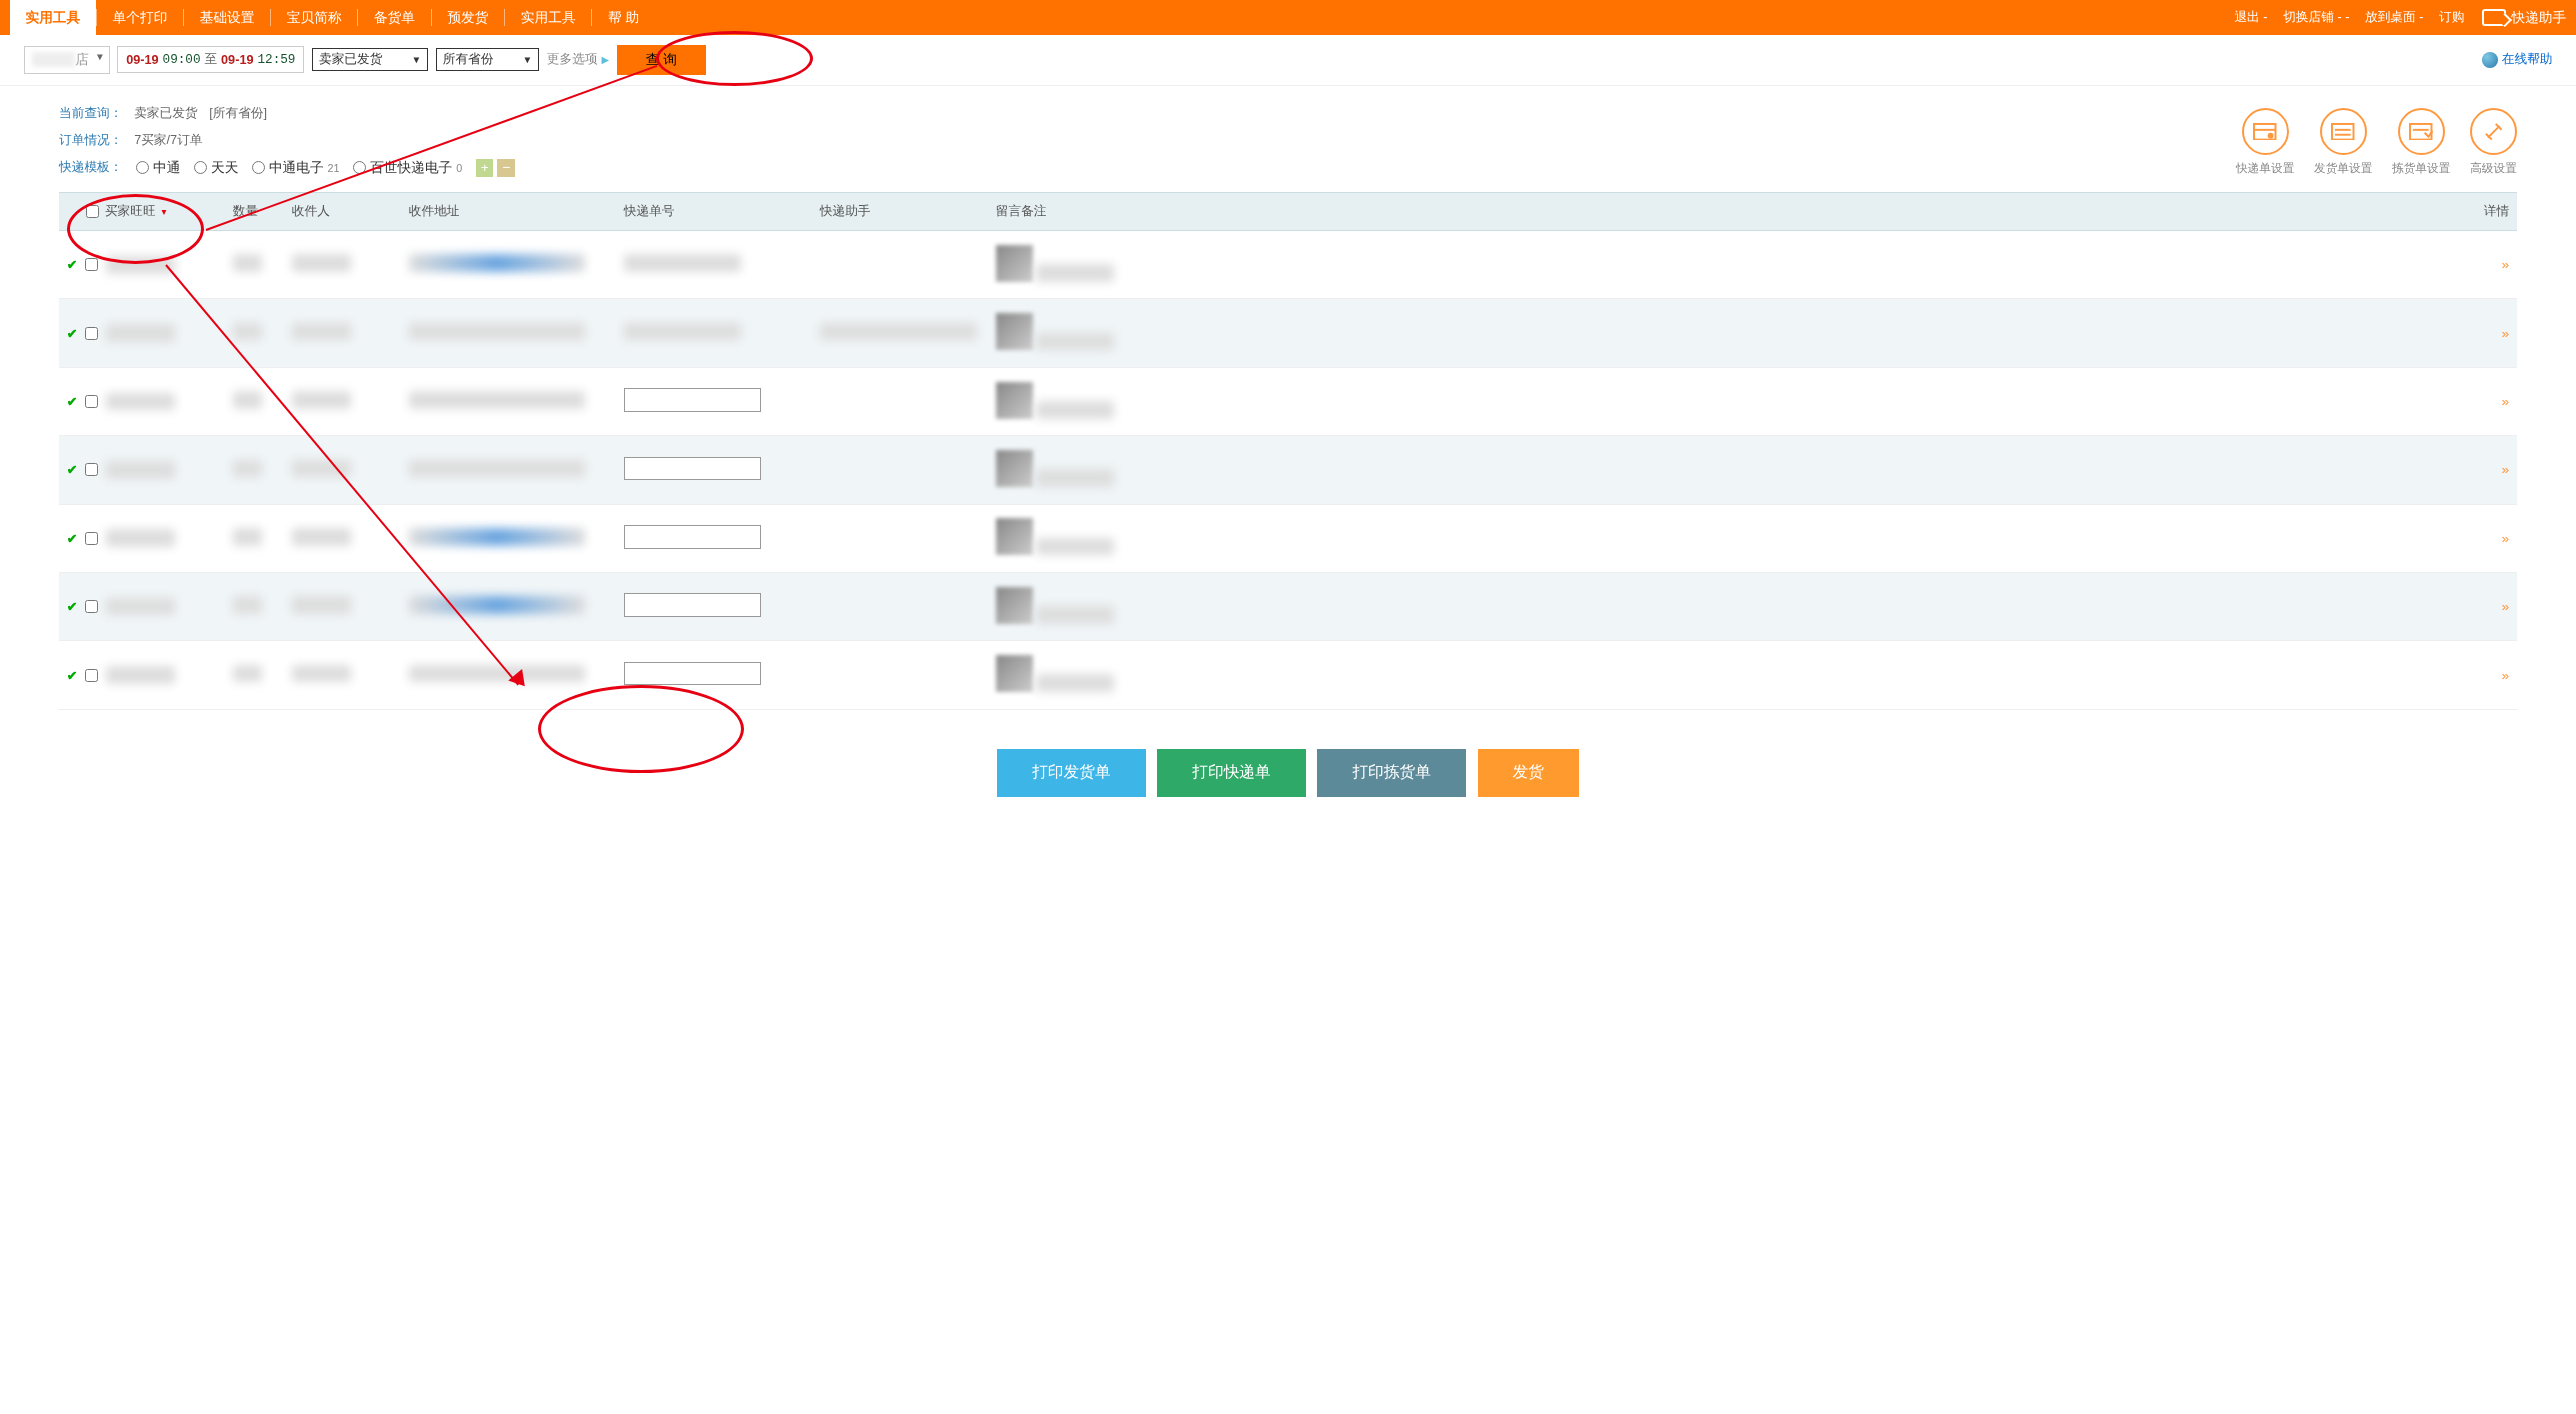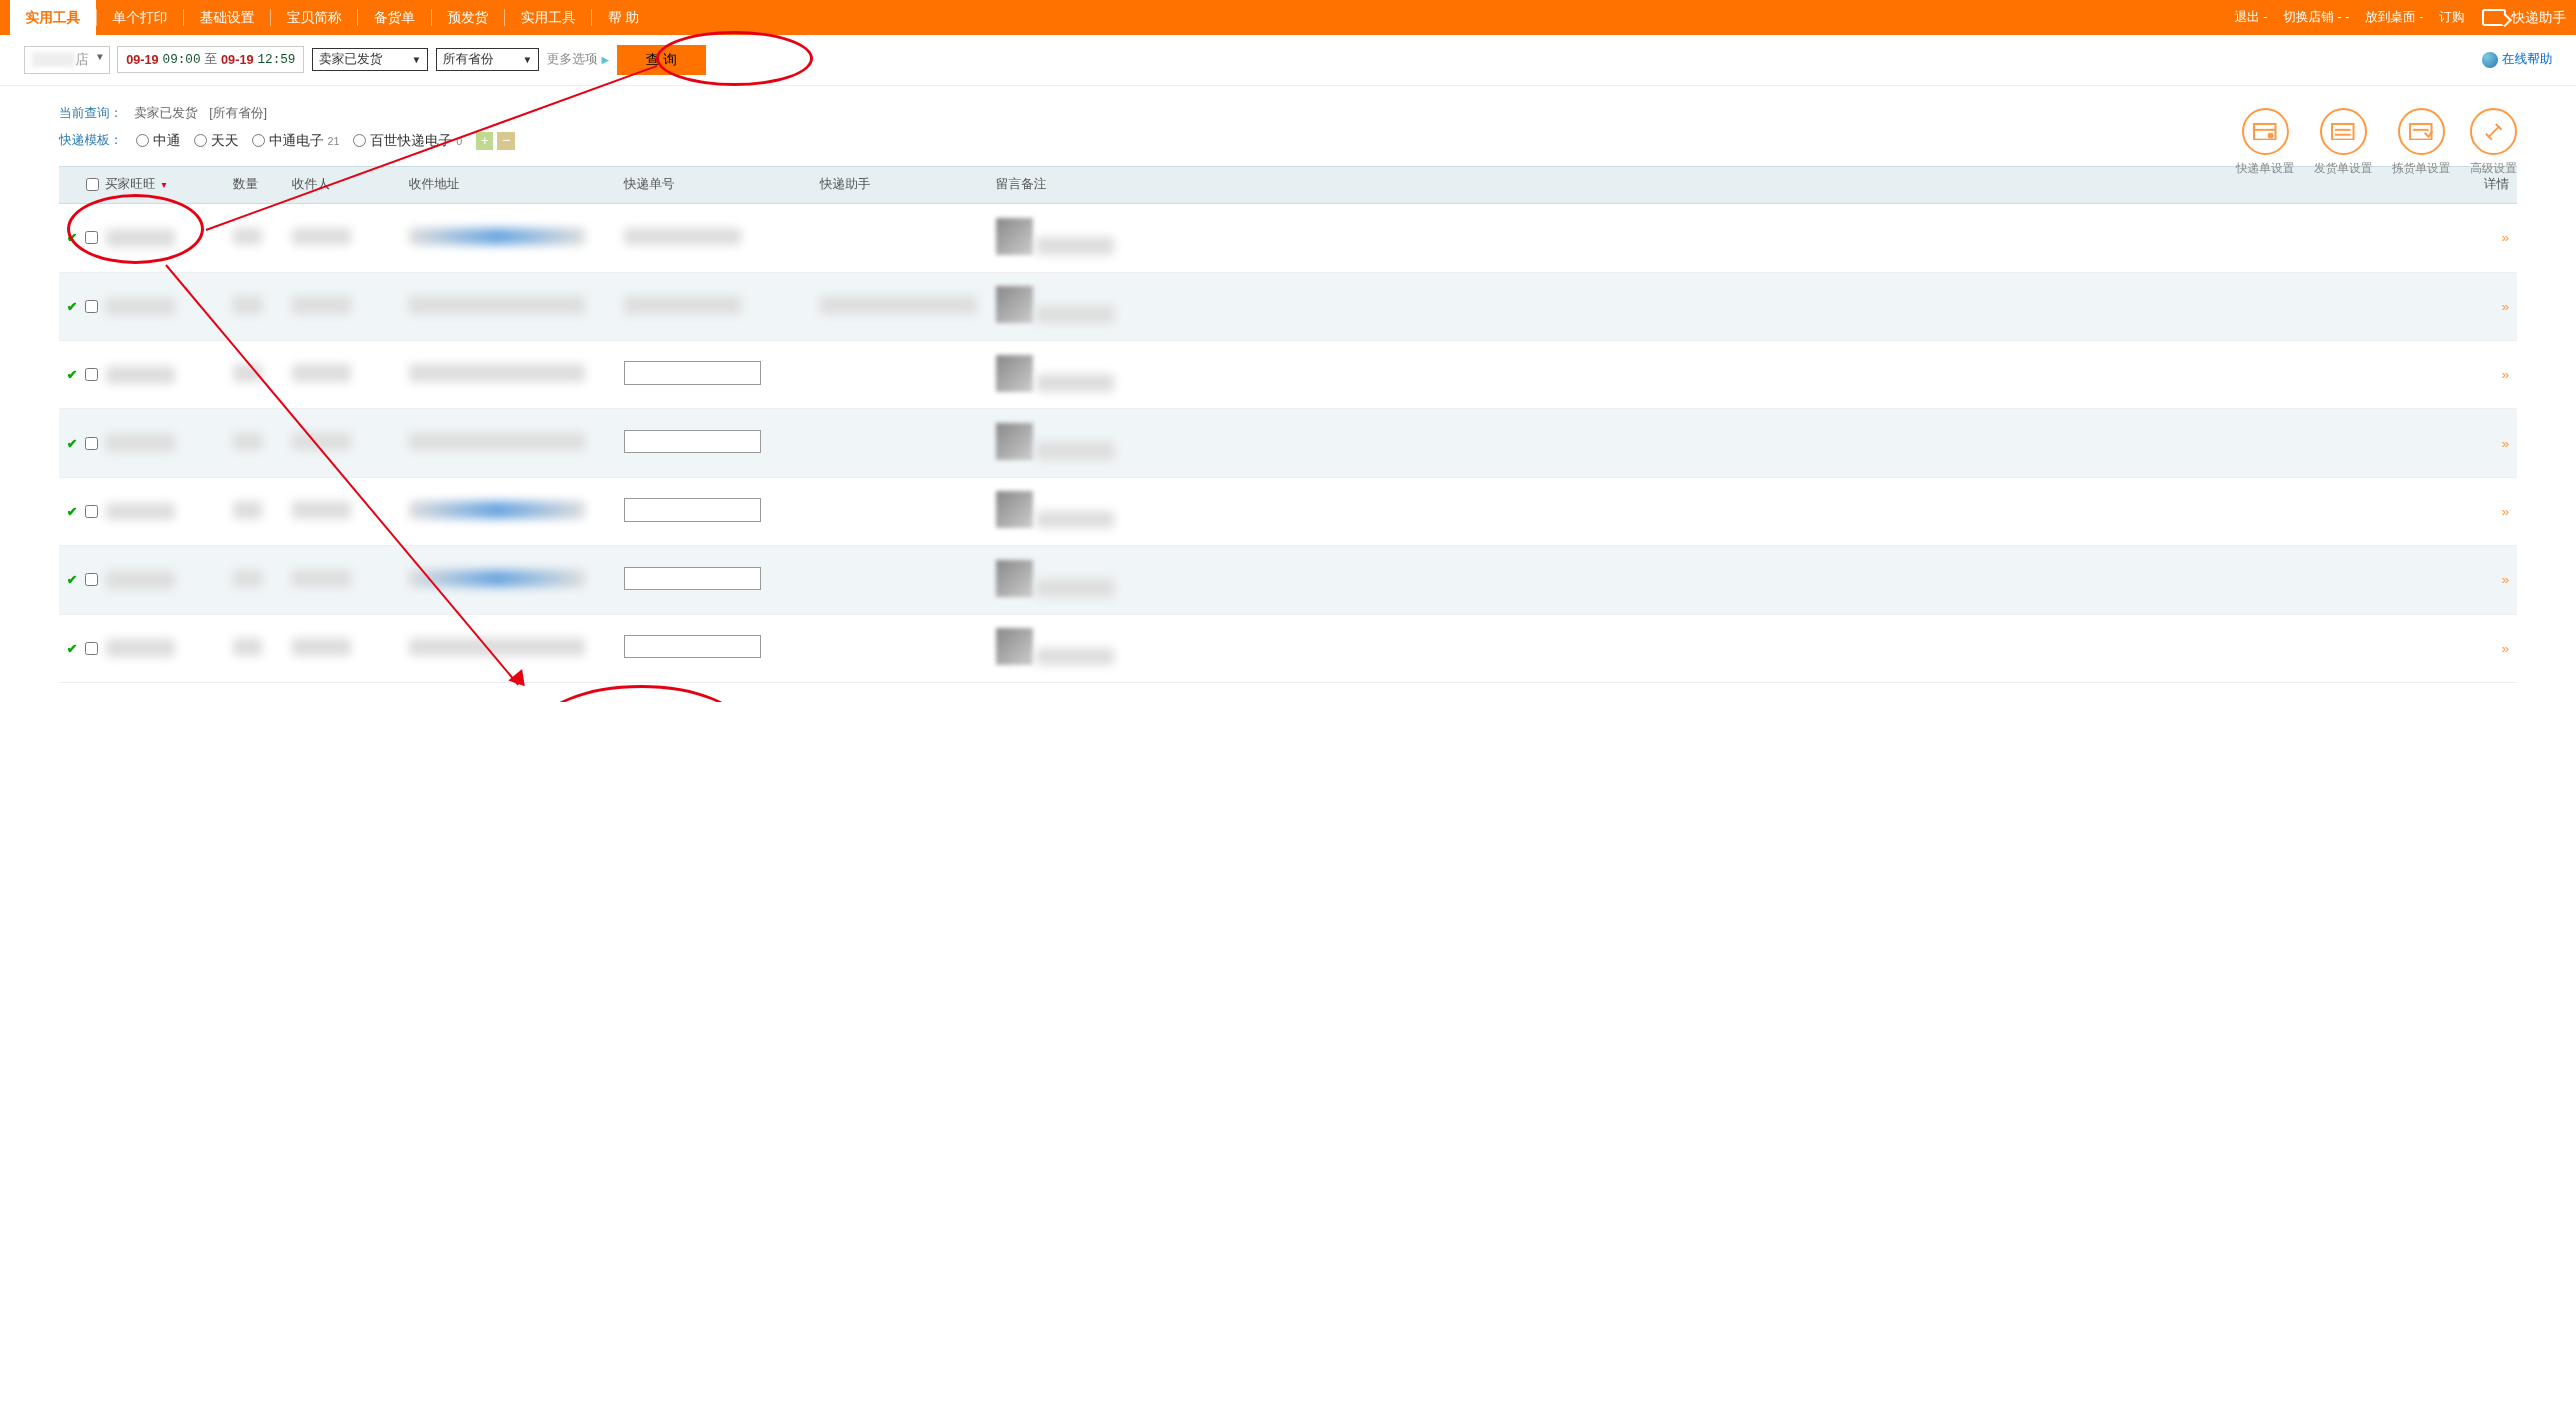--- a/index.html
+++ b/index.html
@@ -182,20 +182,24 @@
         </div>
     <span class="cfg-label">高级设置</span>
   </div>
 </div>
 
 <div class="content">
   <div class="info-row">
     <span class="label">当前查询：</span>
     <span class="val">卖家已发货</span>
     <span class="val">[所有省份]</span>
+  </div>
+  <div class="info-row">
+    <span class="label">订单情况：</span>
+    <span class="val">7买家/7订单</span>
   </div>
   <div class="template-row">
     <span class="label">快递模板：</span>
     <label class="radio-item">
           <input type="radio" name="tpl" style="">
           <span>中通</span>
         </label>
     <label class="radio-item">
           <input type="radio" name="tpl" style="">
           <span>天天</span>
@@ -344,20 +348,26 @@
     <td><span class="blur" style="width:59px;"></span></td>
     <td><span class="blur" style="width:176px;"></span></td>
     <td><span class="tracking-box"></span></td>
     <td></td>
     <td><span class="thumb"></span> <span class="blur" style="width:78px;"></span></td>
     <td style="text-align:right;"><span class="expand">»</span></td>
   </tr>
         </tbody>
   </table>
 
+  <div class="actions">
+    <button class="btn btn-blue">打印发货单</button>
+    <button class="btn btn-green">打印快递单</button>
+    <button class="btn btn-teal">打印拣货单</button>
+    <button class="btn btn-orange">发货</button>
+  </div>
 </div>
 
 <div class="anno-circle" style="left:656px;top:31px;width:157px;height:55px;"></div>
 <div class="anno-circle" style="left:67px;top:194px;width:137px;height:70px;"></div>
 <div class="anno-circle" style="left:538px;top:685px;width:206px;height:88px;"></div>
 <div class="anno-line" style="left:206px;top:229px;width:480px;transform:rotate(-20deg);"></div>
 <div class="anno-line" style="left:166px;top:264px;width:548px;transform:rotate(50deg);"></div>
 <div class="anno-arrow" style="left:511px;top:673px;transform:rotate(-40deg);"></div>
 
 </div>

